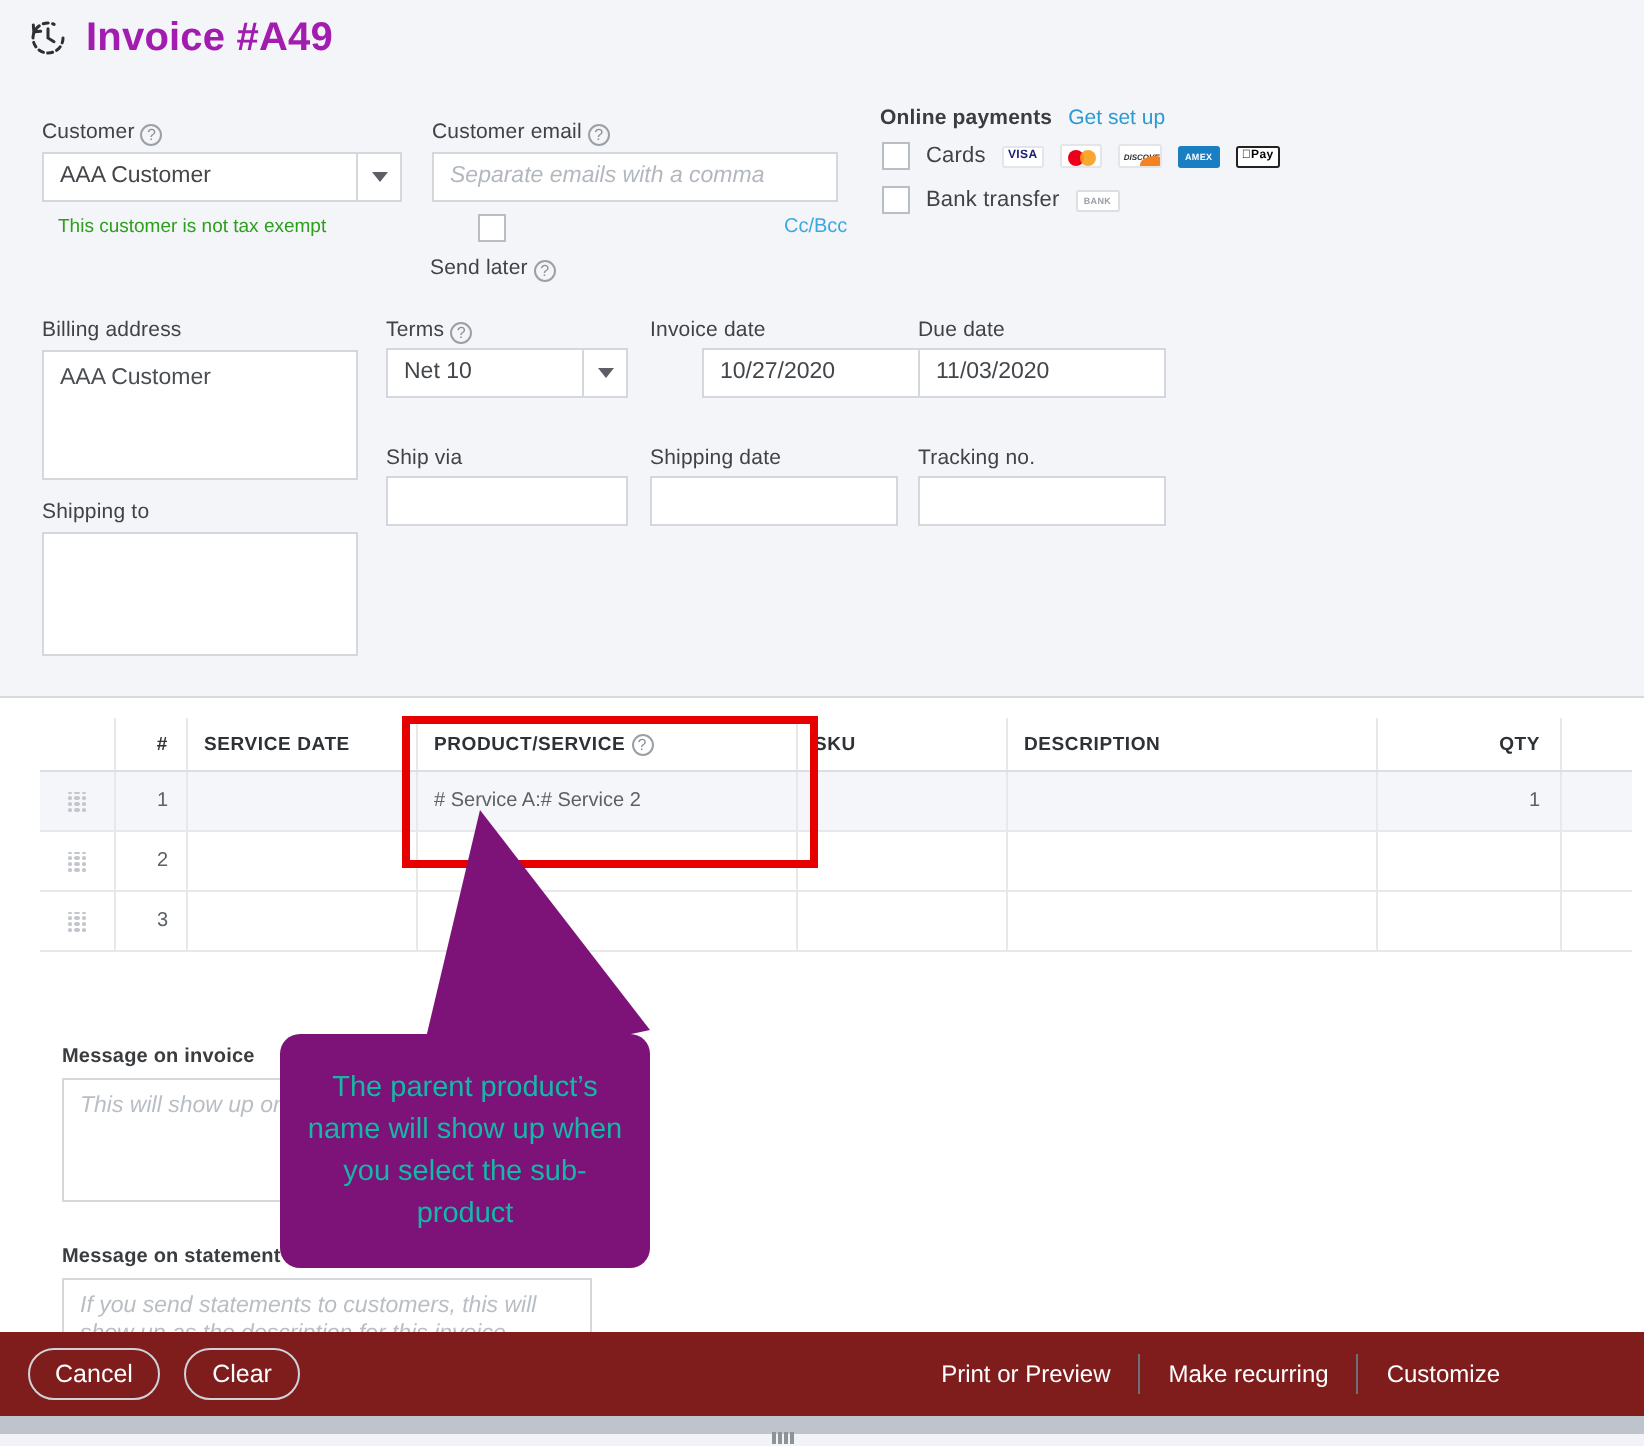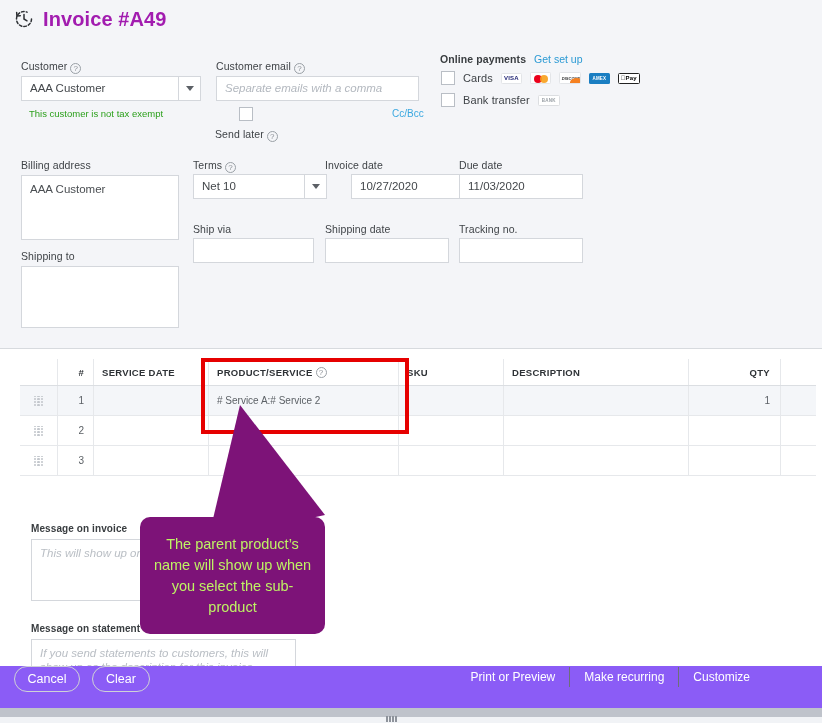--- a/index.html
+++ b/index.html
@@ -122,27 +122,27 @@
 
   
   .callout-arrow { position:absolute; left:130px; top:400px; width:210px; height:240px; }
   .callout {
     position:absolute; left:140px; top:517px; width:185px; height:117px;
     background:#7d1378; border-radius:10px;
     display:flex; align-items:center; justify-content:center;
     text-align:center; padding:0 12px;
   }
   .callout span {
-    color:#bef264; font-size:14.5px; line-height:21px; font-weight:400;
+    color:#14b8a6; font-size:14.5px; line-height:21px; font-weight:400;
   }
 
   
   .botbar {
     position:absolute; left:0; top:666px; width:822px; height:42px;
-    background:#8b5cf6; display:flex; 
+    background:#7f1d1d; display:flex; align-items:center;
   }
   .pill {
     border:1px solid #cfd2d6; border-radius:14px; height:26px; min-width:66px;
     color:#fff; font-size:12.5px; display:flex; align-items:center;
     justify-content:center; background:transparent;
   }
   .botlinks { margin-left:auto; display:flex; align-items:center; height:22px; }
   .botlink { color:#fff; font-size:12px; padding:0 14px; display:flex; align-items:center;
              height:20px; }
   .vsep { width:1px; height:20px; background:#6c7078; }
@@ -224,21 +224,21 @@
 
     <div class="lbl" style="position:absolute;left:21px;top:159px;">Billing address</div>
     <div class="ta" style="left:21px;top:175px;width:158px;height:65px;">AAA Customer</div>
 
     <div class="lbl" style="position:absolute;left:21px;top:250px;">Shipping to</div>
     <div class="ta" style="left:21px;top:266px;width:158px;height:62px;"></div>
 
     <div class="lbl" style="position:absolute;left:193px;top:159px;">
       <span>Terms</span><span class="qm">?</span>
     </div>
-    <div class="field" style="left:193px;top:174px;width:134px;">
+    <div class="field" style="left:193px;top:174px;width:121px;">
       <span>Net 10</span>
       <span class="caret-box">
           <i class="caret"></i>
         </span>
     </div>
 
     <div class="lbl" style="position:absolute;left:325px;top:159px;">Invoice date</div>
     <div class="field" style="left:335px;top:174px;width:124px;margin-left:16px;">10/27/2020</div>
 
     <div class="lbl" style="position:absolute;left:459px;top:159px;">Due date</div>

